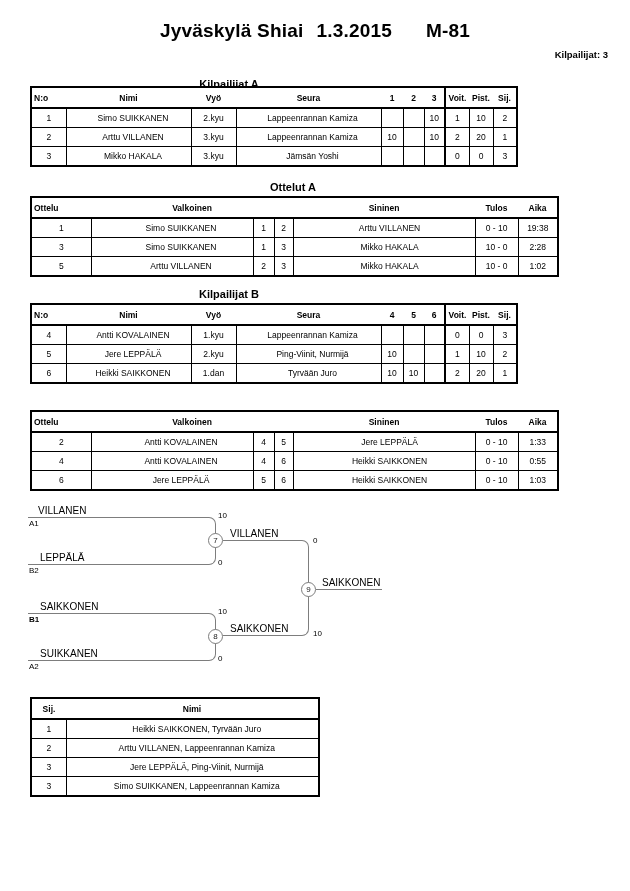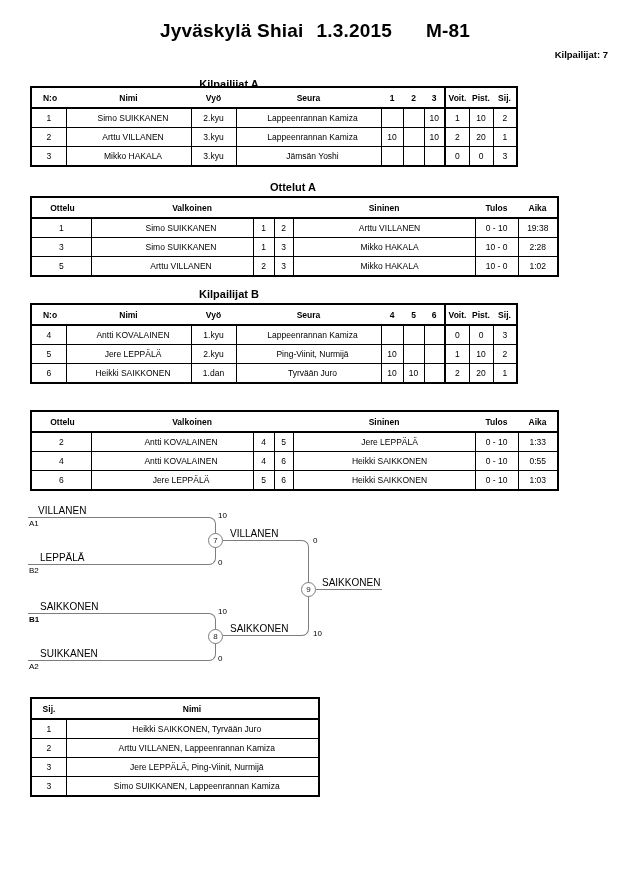--- a/index.html
+++ b/index.html
@@ -26,21 +26,21 @@
   }
   .tbl th {
     font-weight:bold; font-size:8.5px; padding:0; 
     border:none; border-bottom:2px solid #000; height:19px;
     overflow:hidden; white-space:nowrap;
   }
   .tbl td {
     border:1px solid #000; padding:0; text-align:center; height:18px;
     overflow:hidden; white-space:nowrap;
   }
-  .tl { text-align:center; }
+  .tl { text-align:left; }
   .pl1 { padding-left:2px !important; }
   .pl8 { padding-left:8px !important; }
   .pl9 { padding-left:9px !important; }
   .pl11 { padding-left:11px !important; }
   .pl18 { padding-left:18px !important; }
   .thick-l { border-left:2px solid #000 !important; }
   
   .bk-conn {
     position:absolute; box-sizing:border-box;
     border:1px solid #7d7d7d; border-left:none;
@@ -57,21 +57,21 @@
   .bk-score { position:absolute; font-size:8px; white-space:nowrap; }
 </style>
 </head>
 <body>
 
 <div class="sheet">
 
   <div class="page-title">
     <span>Jyväskylä Shiai</span><span class="gap-s">1.3.2015</span><span class="gap-l">M-81</span>
   </div>
-  <div class="competitors-count">Kilpailijat: 7</div>
+  <div class="competitors-count">Kilpailijat: 3</div>
 
   <div class="sec-title" style="left:119px; top:78px;">Kilpailijat A</div>
   <table class="tbl" style="left:30px; top:86px; width:486px;">
     <colgroup>
       <col style="width:35px">
         <col style="width:125px">
         <col style="width:45px">
         <col style="width:145px">
       <col style="width:22px">
         <col style="width:21px">

